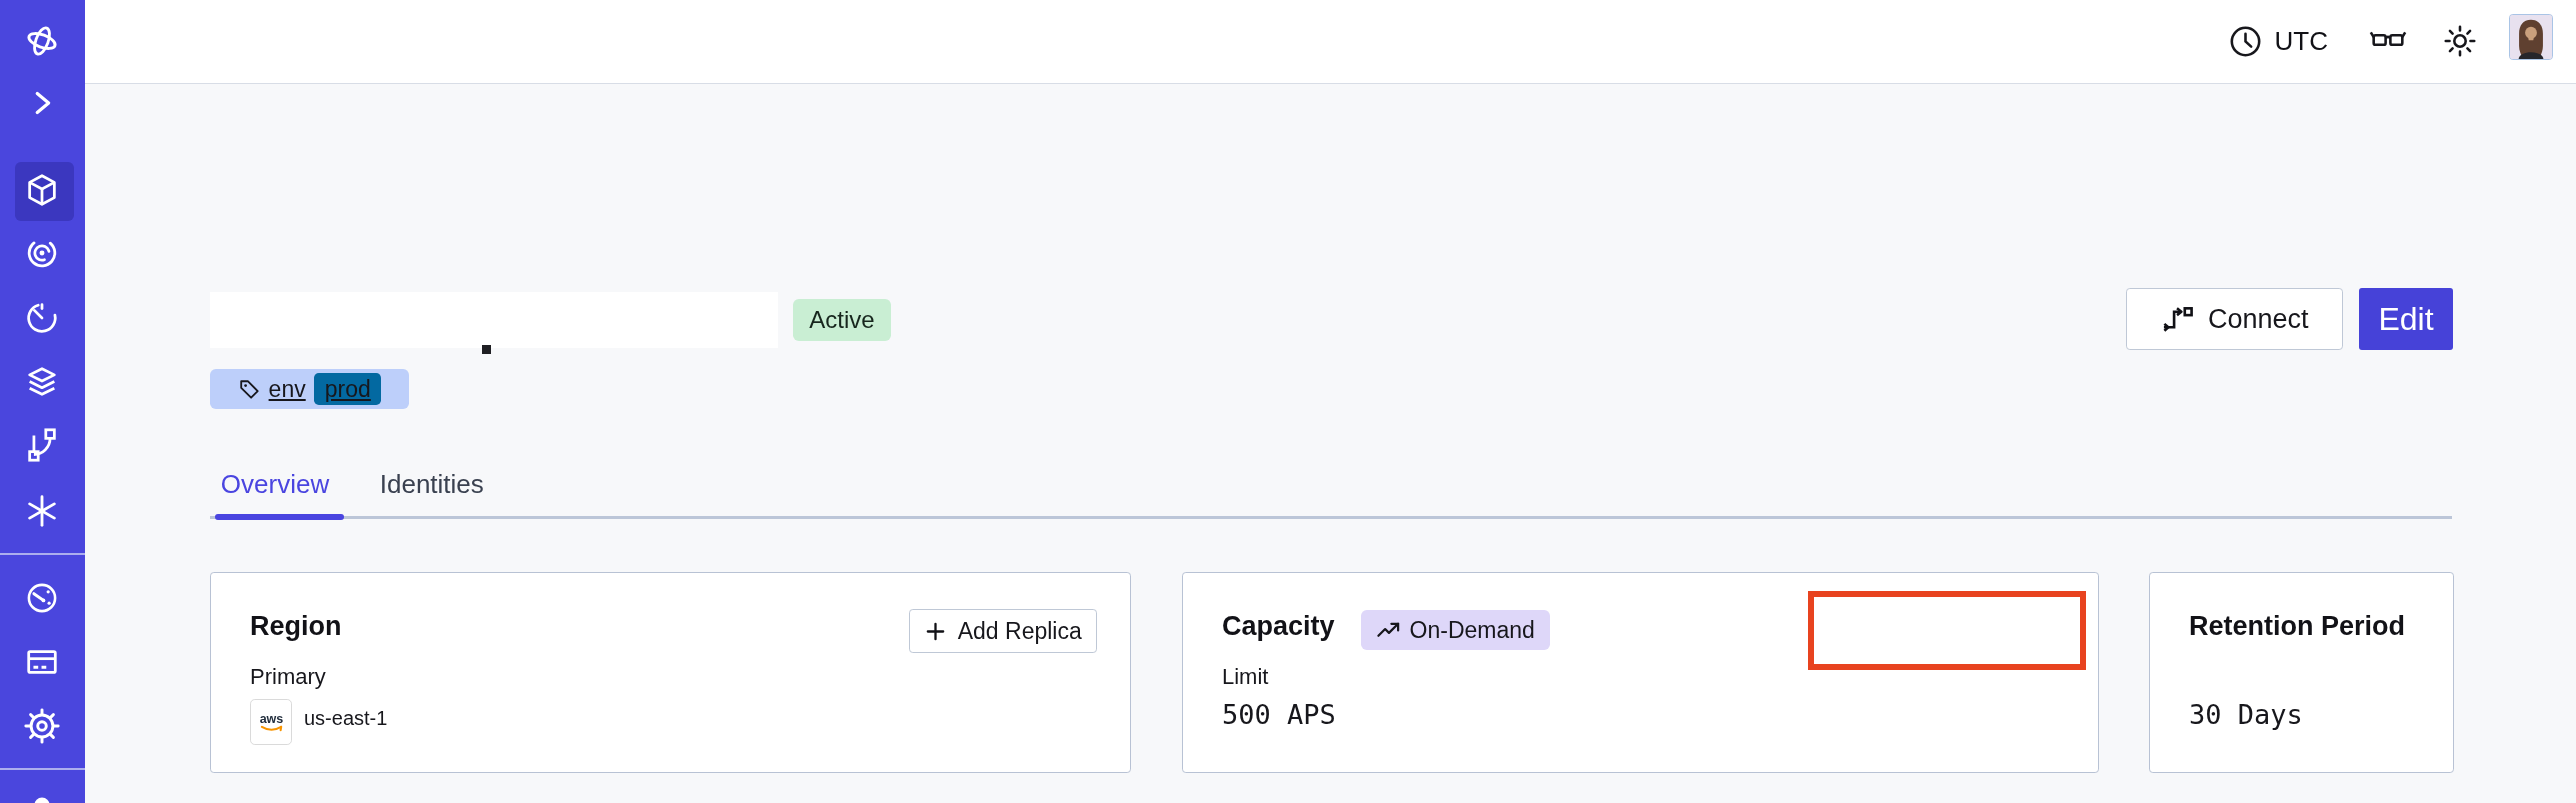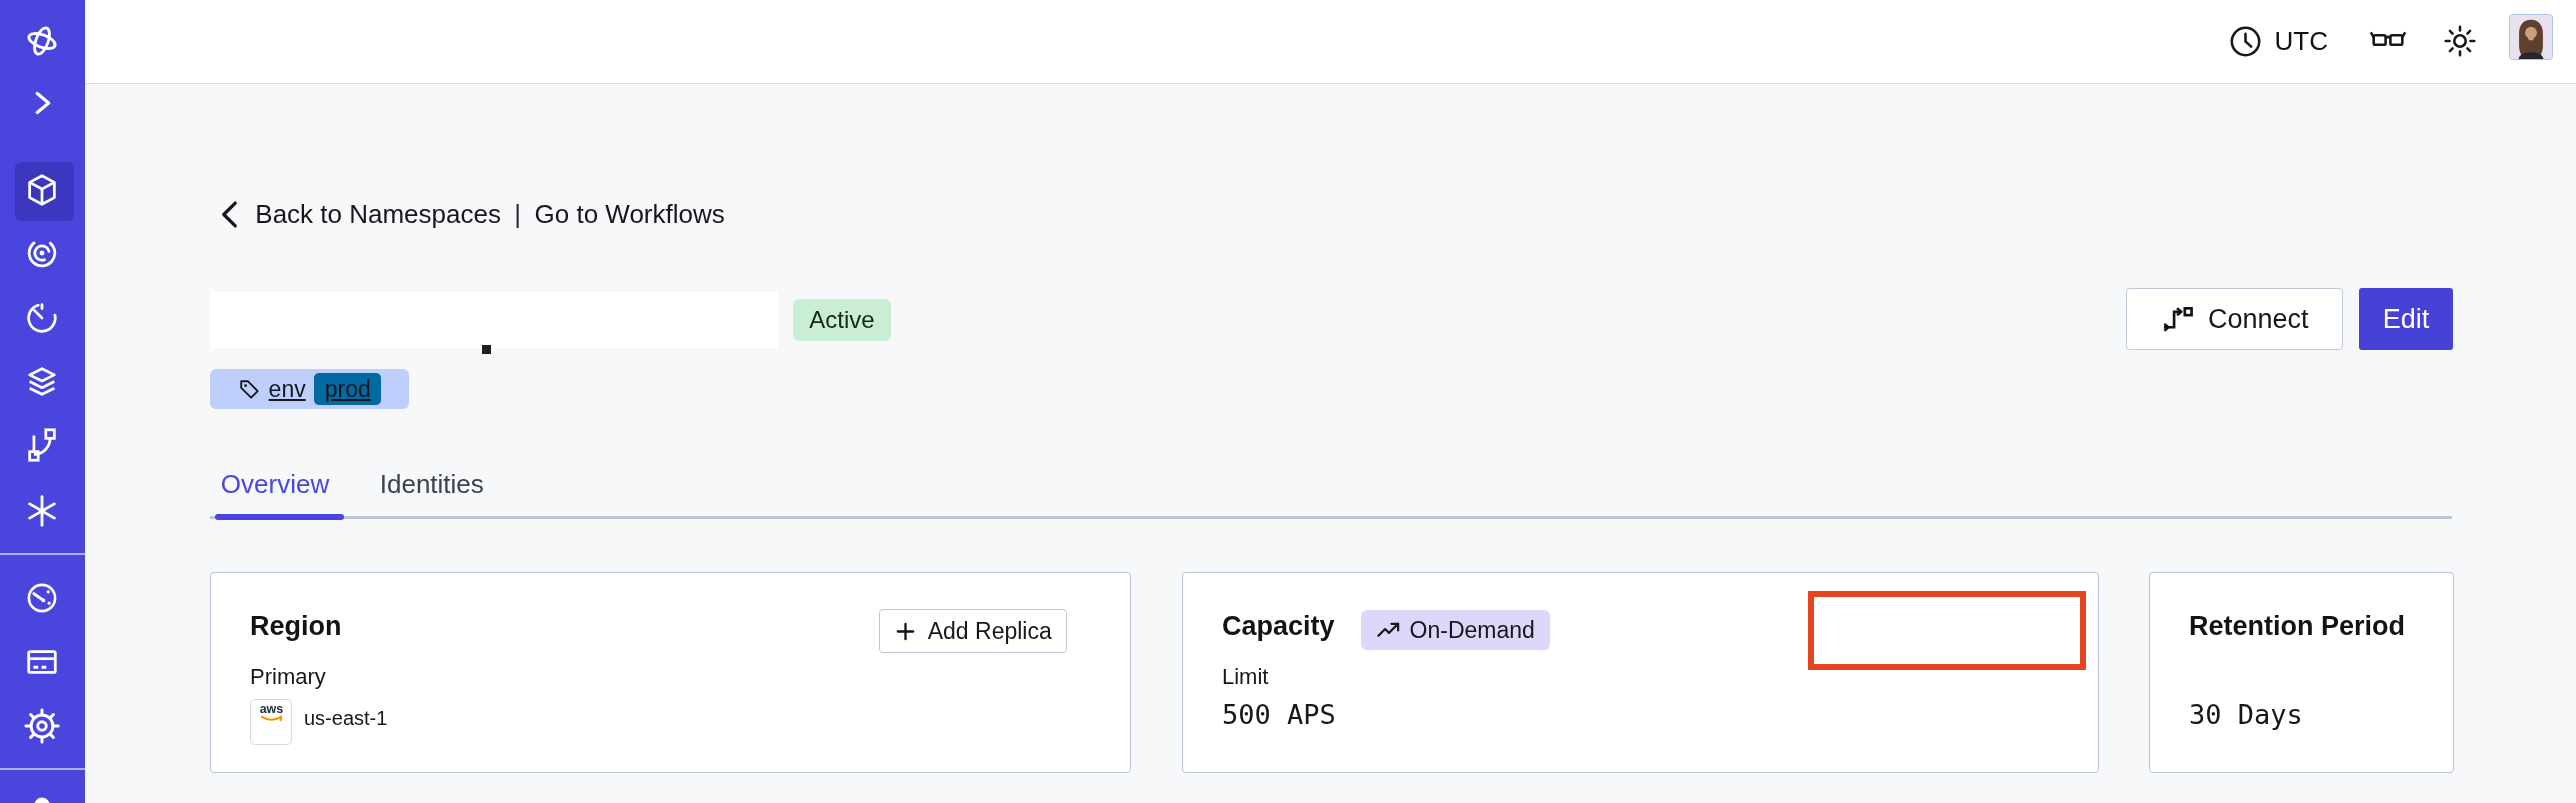--- a/index.html
+++ b/index.html
@@ -36,50 +36,50 @@
   .status-badge { position:absolute; left:793px; top:299px; height:42px; padding:0 16.3px; display:flex; align-items:center; background:#c9eed3; border-radius:5.8px; font-size:24px; color:#17261d; }
 
   .tag { position:absolute; left:210px; top:369px; height:40px; padding:0 28px; display:flex; align-items:center; gap:8.6px; background:#bdcffa; border-radius:5.8px;text-decoration:underline; }
   .tag svg { width:22px; height:22px; }
   .tag-key { font-size:23px; color:#17171c; }
   .tag-chip { background:#0369a1; border-radius:4.8px; padding:2.9px 10.5px; font-size:23px; color:#17171c; }
 
   .btn { display:flex; align-items:center; justify-content:center; cursor:pointer; background:#fff; border:1.9px solid #bfc8d6; border-radius:3.8px; color:#17171c; }
   .connect-btn { position:absolute; left:2126px; top:288px; width:217px; height:62px; gap:14.4px; font-size:27px; }
   .connect-btn svg { width:33px; height:33px; }
-  .edit-btn { position:absolute; left:2359px; top:288px; width:94px; height:62px; background:#4642d8; border:none; border-radius:2.9px; color:#ffffff; font-size:27px; display:flex; align-items:center; justify-content:center; cursor:pointer;text-align:center; }
+  .edit-btn { position:absolute; left:2359px; top:288px; width:94px; height:62px; background:#4642d8; border:none; border-radius:2.9px; color:#ffffff; font-size:32px; display:flex; align-items:center; justify-content:center; cursor:pointer;text-align:center; }
 
   
   .tabs { position:absolute; left:215px; top:469px; display:flex; gap:39px;justify-content:flex-end; }
   .tab { font-size:26px; padding:0 5.8px; cursor:pointer; }
   .tab.active { color:#4a45e0; font-weight:500; }
   .tab.inactive { color:#3a4150; }
   .tab-underline { position:absolute; left:215px; top:514px; width:129px; height:5.8px; background:#4a45e0; border-radius:2.9px; z-index:2; }
   .tab-line { position:absolute; left:210px; top:516px; width:2242px; height:2.9px; background:#bcc6d8; }
 
   
   .card { position:absolute; top:572px; height:201px; background:#ffffff; border:1.9px solid #b8c2d4; border-radius:3.8px; }
   .card-region { left:210px; width:921px; }
   .card-capacity { left:1182px; width:917px; }
   .card-retention { left:2149px; width:305px; }
   .card-title { position:absolute; left:39px; top:38px; font-size:27px; font-weight:600; color:#121217; }
   .field-label { position:absolute; left:39px; top:91px; font-size:22px; color:#17171c; }
   .mono-value { position:absolute; left:39px; top:126px; font-size:27px; font-family:"DejaVu Sans Mono","Liberation Mono",monospace; color:#17171c; }
 
   .card-btn { position:absolute; gap:10.5px; font-size:23px; height:44px; }
-  .add-replica { left:668px; top:36px; width:188px; }
+  .add-replica { left:698px; top:36px; width:188px; }
   .add-replica svg { width:23px; height:23px; }
   .manage-capacity { left:641px; top:34px; width:242px; }
   .manage-capacity svg { width:27px; height:27px; }
   .annotation-box { position:absolute; left:625px; top:18px; width:278px; height:79px; border:6.7px solid #e8431f; z-index:3; pointer-events:none; }
 
   .ondemand { position:absolute; left:178px; top:37px; height:40px; padding:0 15px; display:flex; align-items:center; gap:8.6px; background:#ded7f9; border-radius:5.8px; font-size:23px; color:#17171c; }
   .ondemand svg { width:25px; height:25px; }
 
-  .aws-badge { position:absolute; left:39px; top:126px; width:42px; height:46px; background:#fff; border:1px solid #dadada; border-radius:4.8px; display:flex; justify-content:center; }
+  .aws-badge { position:absolute; left:39px; top:126px; width:42px; height:46px; background:#fff; border:1px solid #dadada; border-radius:4.8px; display:flex; align-items:center; justify-content:center; }
   .aws-badge svg { width:33px; height:25px; }
   .region-value { position:absolute; left:93px; top:134px; font-size:20px; color:#17171c; }
 </style>
 </head>
 <body>
 
 <div class="page">
 
   <nav class="sidebar">
     <div class="si" style="top:22px">
@@ -200,30 +200,20 @@
       <svg viewBox="0 0 44 46">
         <rect width="44" height="46" fill="#e8e1ef"></rect>
         <path d="M22 5 c-8.5 0 -12.5 6.5 -12.5 14.5 v13 c0 5 2 9 4 13.5 h17 c2 -4.5 4 -8.5 4 -13.5 v-13 c0 -8 -4 -14.5 -12.5 -14.5 z" fill="#5f4030"></path>
         <circle cx="22" cy="18.5" r="6.2" fill="#caa07d"></circle>
         <path d="M22 24 c-2 0 -3 -1 -3 -1 l0.6 3.5 h4.8 l0.6 -3.5 s-1 1 -3 1 z" fill="#caa07d"></path>
         <path d="M9 46 c1 -9.5 25 -9.5 26 0 z" fill="#26262b"></path>
       </svg>
     </div>
   </header>
 
-  <div class="back-row">
-    <svg viewBox="0 0 22 32" fill="none" stroke="#17171c" stroke-width="3.4" stroke-linecap="round" stroke-linejoin="round">
-      <path d="M17 4 L5 16 L17 28"></path>
-    </svg>
-    <div class="back-text">
-      <span class="lnk">Back to Namespaces</span>
-      <span class="pipe">|</span>
-      <span class="lnk">Go to Workflows</span>
-    </div>
-  </div>
 
   <div class="title-redacted"></div>
   <div class="title-dot"></div>
   <div class="status-badge">Active</div>
 
   <div class="tag">
     <svg viewBox="0 0 24 24" fill="none" stroke="#17171c" stroke-width="2" stroke-linejoin="round">
       <path d="M3.5 3.5 h7.2 L21.5 14.3 L14.3 21.5 L3.5 10.7 Z"></path>
       <circle cx="8.3" cy="8.3" r="1.5" fill="#17171c" stroke="none"></circle>
     </svg>

